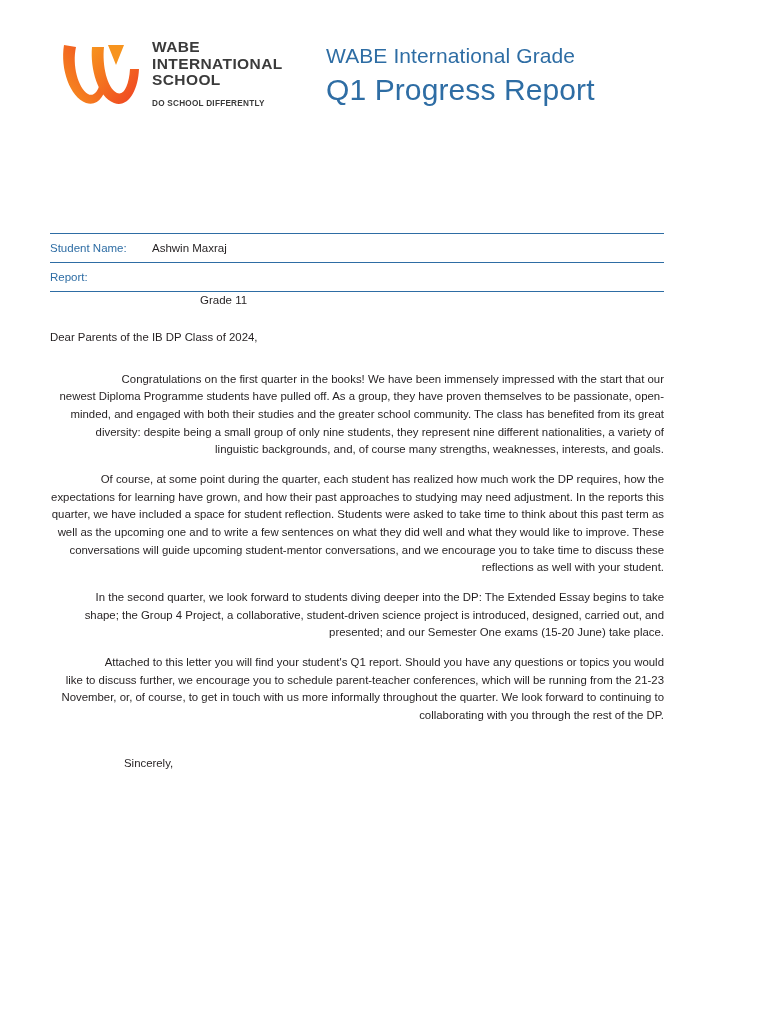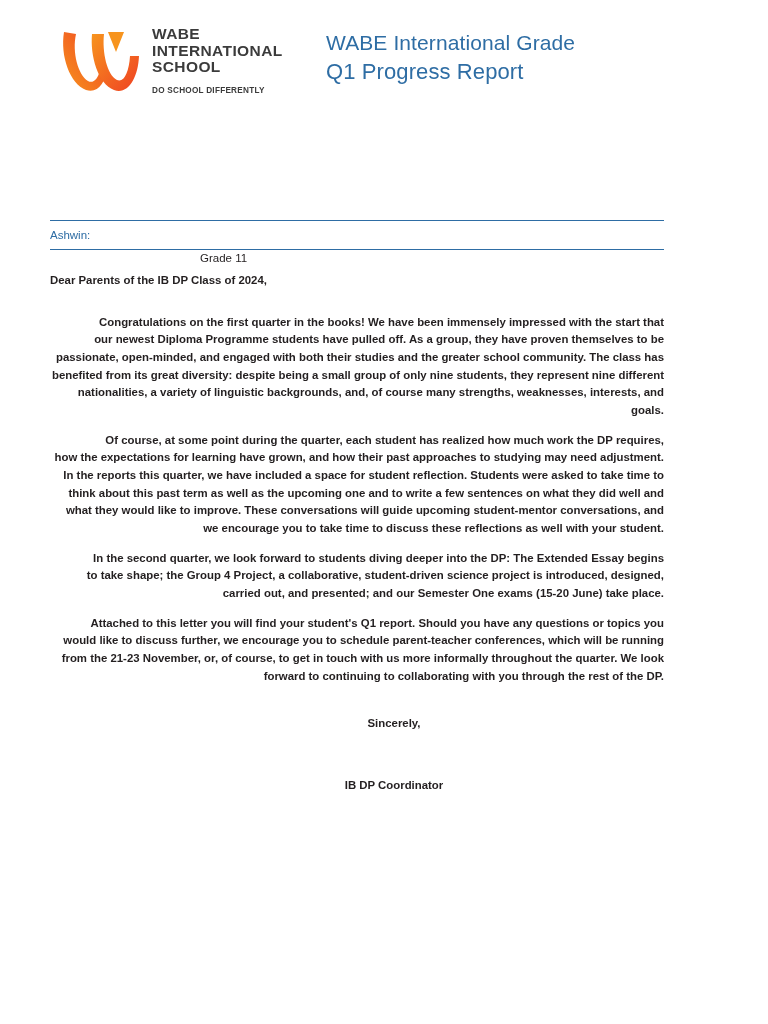--- a/index.html
+++ b/index.html
@@ -13,21 +13,21 @@
     font-family: "Liberation Sans", sans-serif;
     color: #231f20;
     position: relative;
     overflow: hidden;
   }
   .page {
     width: 714px;
     height: 1024px;
     position: relative;
     box-sizing: border-box;
-    padding: 0 50px;
+    padding: 13px 50px;
   }
 
   
   .header {
     display: flex;
     align-items: flex-start;
     padding-top: 26px;
     height: 110px;
   }
   .logo-block {
@@ -67,21 +67,21 @@
     margin-left: 18px;
     padding-top: 4px;
   }
   .title-block .school {
     font-size: 21px;
     color: #2e6da4;
     letter-spacing: 0.1px;
     line-height: 1.25;
   }
   .title-block .report {
-    font-size: 22px;
+    font-size: 30px;
     color: #2e6da4;
     letter-spacing: 0.1px;
     line-height: 1.25;
     margin-top: 2px;
   }
 
   
   .info-table {
     margin-top: 84px;
     border-top: 1.4px solid #2e6da4;
@@ -105,40 +105,38 @@
     color: #231f20;
     padding-left: 4px;
   }
   .info-value.indent {
     padding-left: 52px;
     margin-top: 46px;
   }
 
   
   .letter {
-    margin-top: 22px;
+    margin-top: 37px;
     font-size: 11.4px;
     line-height: 1.55;
     color: #231f20;
-    font-weight: bold;
   }
   .salutation {
     margin: 0 0 24px 0;
   }
   .letter p.para {
     margin: 0 0 12px 0;
     text-indent: 36px;
     text-align: right;
   }
   .sign-block {
     margin-top: 30px;
     padding-left: 74px;
     font-size: 11.4px;
     line-height: 1.55;
-    text-align: center;
   }
   .sign-block .sincerely { margin: 0 0 44px 0; }
   .sign-block .name { margin: 0 0 12px 0; }
   .sign-block .role { margin: 0; }
 </style>
 </head>
 <body>
 
 <div class="page">
 
@@ -172,31 +170,34 @@
 
     <div class="title-block">
       <div class="school">WABE International Grade</div>
       <div class="report">Q1 Progress Report</div>
     </div>
 
   </div>
 
   <div class="info-table">
     <div class="info-row">
-      <div class="info-label">Ashwin:</div>
+      <div class="info-label">Student Name:</div>
+      <div class="info-value">Ashwin Maxraj</div>
+    </div>
+    <div class="info-row">
+      <div class="info-label">Report:</div>
       <div class="info-value indent">Grade 11</div>
     </div>
   </div>
 
   <div class="letter">
     <p class="salutation">Dear Parents of the IB DP Class of 2024,</p>
     <p class="para">Congratulations on the first quarter in the books! We have been immensely impressed with the start that our newest Diploma Programme students have pulled off. As a group, they have proven themselves to be passionate, open-minded, and engaged with both their studies and the greater school community. The class has benefited from its great diversity: despite being a small group of only nine students, they represent nine different nationalities, a variety of linguistic backgrounds, and, of course many strengths, weaknesses, interests, and goals.</p>
     <p class="para">Of course, at some point during the quarter, each student has realized how much work the DP requires, how the expectations for learning have grown, and how their past approaches to studying may need adjustment. In the reports this quarter, we have included a space for student reflection. Students were asked to take time to think about this past term as well as the upcoming one and to write a few sentences on what they did well and what they would like to improve. These conversations will guide upcoming student-mentor conversations, and we encourage you to take time to discuss these reflections as well with your student.</p>
     <p class="para">In the second quarter, we look forward to students diving deeper into the DP: The Extended Essay begins to take shape; the Group 4 Project, a collaborative, student-driven science project is introduced, designed, carried out, and presented; and our Semester One exams (15-20 June) take place.</p>
     <p class="para">Attached to this letter you will find your student's Q1 report. Should you have any questions or topics you would like to discuss further, we encourage you to schedule parent-teacher conferences, which will be running from the 21-23 November, or, of course, to get in touch with us more informally throughout the quarter. We look forward to continuing to collaborating with you through the rest of the DP.</p>
 
     <div class="sign-block">
       <p class="sincerely">Sincerely,</p>
-      <p class="role">IB DP Coordinator</p>
     </div>
   </div>
 
 </div>
 
 </body></html>

